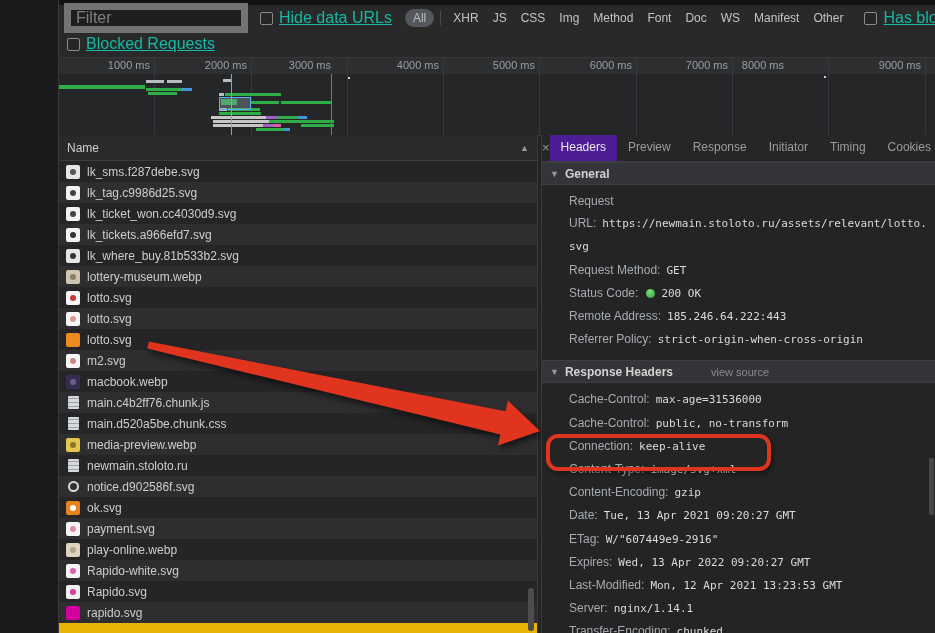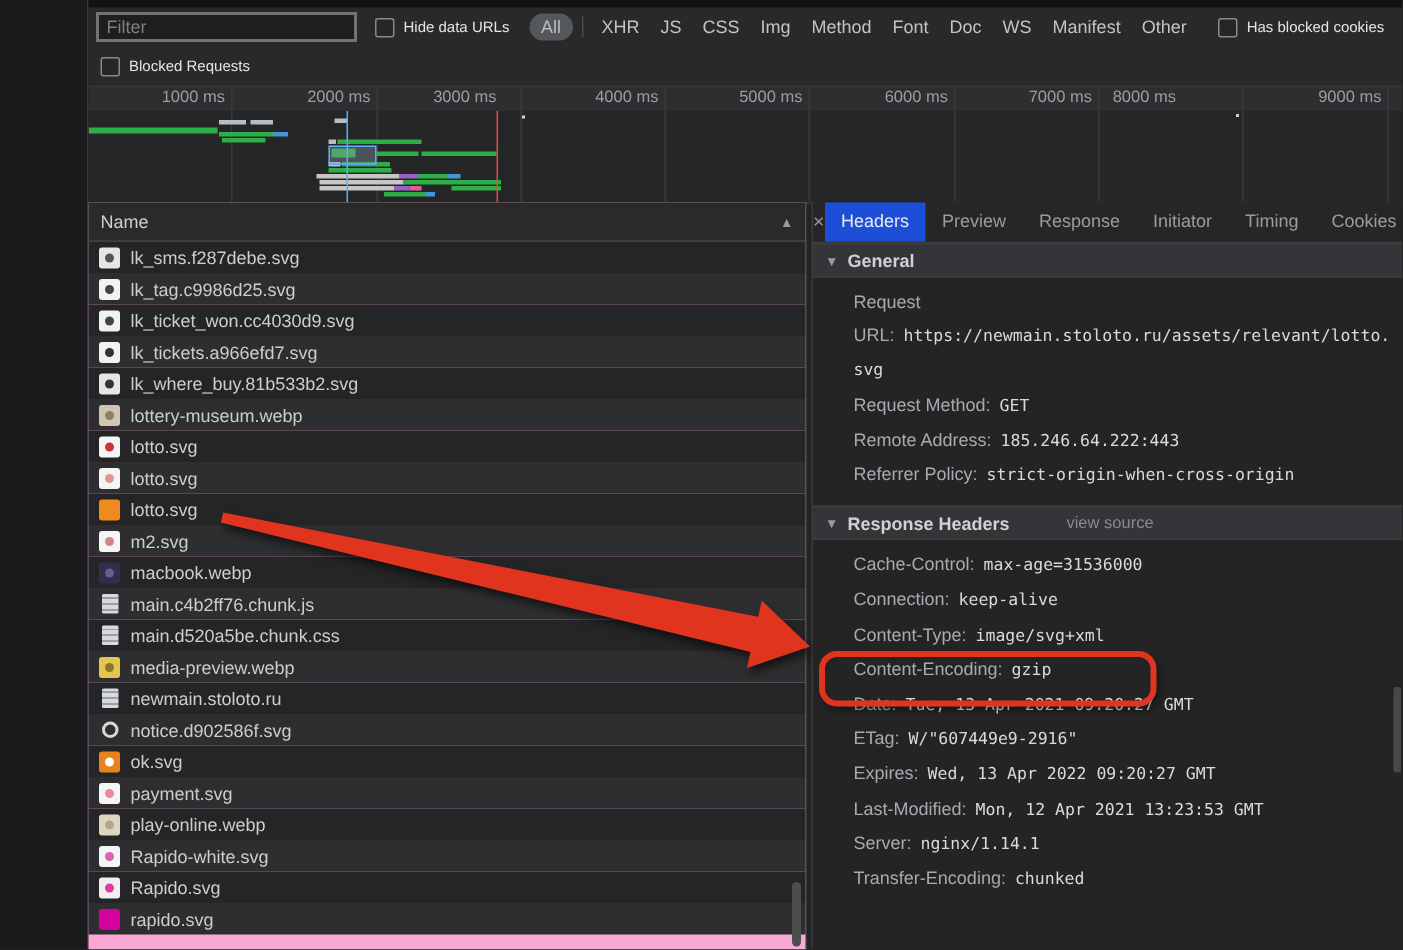--- a/index.html
+++ b/index.html
@@ -6,64 +6,64 @@
   body{width:935px;height:633px;position:relative;background:#242424;
        font-family:"Liberation Sans",sans-serif;overflow:hidden;
        -webkit-font-smoothing:antialiased;}
   
   #left-strip{position:absolute;left:0;top:0;width:58px;height:633px;
               background:#1b1b1d;border-right:1px solid #3a3a3a;}
   #top-strip{position:absolute;left:59px;top:0;width:876px;height:5px;background:#121212;}
   
   #toolbar{position:absolute;left:59px;top:5px;width:876px;height:52px;background:#292929;}
   .tb-row{display:flex;align-items:center;height:26px;}
-  #filter-input{width:160px;height:16px;background:#1e1e1e;border:2px solid #737373;
-                color:#bdbdbd;font-size:12px;padding:0 5px;margin:0 12px 0 5px;outline:none;
+  #filter-input{width:160px;height:16px;background:#1e1e1e;border:7px solid #737373;
+                color:#bdbdbd;font-size:16px;padding:0 5px;margin:0 12px 0 5px;outline:none;
                 font-family:"Liberation Sans",sans-serif;}
   #filter-input::placeholder{color:#7f7f7f;}
   .cb{display:inline-block;width:11px;height:11px;border:1px solid #8a8a8a;border-radius:2px;
       background:#262626;margin-right:6px;flex:0 0 auto;}
-  .tb-label{font-size:10px;color:#e5e5e5;margin-right:12px;white-space:nowrap;}
+  .tb-label{font-size:16px;color:#14b8a6;margin-right:12px;white-space:nowrap;text-decoration:underline;}
   .pill{font-size:12px;color:#c3c3c3;padding:2px 6px;margin:0 1px;white-space:nowrap;cursor:default;}
   .pill.active{background:#54575c;color:#b9bdc1;border-radius:10px;padding:2px 8px;}
   .pill-sep{width:1px;height:14px;background:#4a4a4a;margin:0 5px;}
   
   #timeline{position:absolute;left:59px;top:57px;width:876px;height:77px;background:#242628;
             border-top:1px solid #363636;border-bottom:1px solid #3a3a3a;overflow:hidden;}
   #tl-band{position:absolute;left:0;top:0;width:100%;height:16px;background:#2c2e30;}
   .tl-grid{position:absolute;top:0;bottom:0;width:1px;background:#37393c;}
   .tl-label{position:absolute;top:1px;width:66px;text-align:right;font-size:11px;color:#9a9ea3;}
   .tl-bar{position:absolute;}
   .tl-line{position:absolute;top:16px;bottom:0;width:1px;}
   .tl-dot{position:absolute;width:2px;height:2px;background:#cfcfcf;}
   #tl-selbox{position:absolute;border:1px solid #59aef7;background:rgba(140,155,170,.38);}
   
   #name-col{position:absolute;left:59px;top:135px;width:478px;height:498px;
-            border-right:1px solid #3a3a3a;background:#f9a8d4;}
+            border-right:1px solid #3a3a3a;background:#eab308;}
   #name-header{height:25px;background:#2a2a2a;border-bottom:1px solid #3d3d3d;display:flex;
                align-items:center;padding:0 8px;font-size:12px;color:#cfcfcf;}
   #sort-arrow{margin-left:auto;color:#9a9a9a;font-size:9px;}
   .frow{height:21px;display:flex;align-items:center;padding-left:7px;font-size:12px;
         color:#cdcdcd;white-space:nowrap;cursor:default;}
   .frow.odd{background:#2e2e30;}
   .frow.even{background:#252527;}
   .ficon{width:14px;height:14px;border-radius:2px;margin-right:7px;flex:0 0 auto;
          display:flex;align-items:center;justify-content:center;}
   .ficon .fdot{width:6px;height:6px;border-radius:50%;}
   .ficon.ring .fdot{width:7px;height:7px;background:transparent!important;border:2px solid #d8d8d8;}
   .ficon.doc{width:11px;height:13px;border-radius:1px;background:
      repeating-linear-gradient(#d7dadd 0 2px,#9aa0a6 2px 3px,#d7dadd 3px 4px);margin-left:2px;margin-right:8px;}
   #list-scroll{position:absolute;right:3px;top:453px;width:6px;height:43px;background:#4d4d4d;border-radius:3px;}
   
   #detail{position:absolute;left:541px;top:135px;width:394px;height:498px;background:#242424;
           border-left:1px solid #3a3a3a;box-sizing:border-box;}
   #tabbar{height:26px;background:#262626;border-bottom:1px solid #3a3a3a;display:flex;align-items:stretch;}
   #tab-close{width:26px;text-align:center;line-height:25px;color:#9a9a9a;font-size:13px;cursor:default;}
   .tab{padding:0 11px;line-height:25px;font-size:12px;color:#9c9c9c;cursor:default;white-space:nowrap;}
-  .tab.active{background:#1d4ed8;color:#eaeaea;}
+  .tab.active{background:#4c1d95;color:#eaeaea;}
   .sec-bar{height:21px;background:#333538;border-top:1px solid #3e3e3e;border-bottom:1px solid #3e3e3e;
            display:flex;align-items:center;padding-left:8px;font-size:12px;font-weight:bold;color:#d2d2d2;}
   .tri{color:#9a9a9a;font-size:9px;margin-right:6px;font-weight:normal;}
   .vs-link{font-weight:normal;color:#8a8a8a;font-size:11px;margin-left:38px;cursor:default;}
   .rows{padding:5px 8px 9px 27px;}
   .hrow{line-height:22.2px;font-size:12px;}
   .hname{color:#a6abb2;font-weight:normal;margin-right:6px;}
   .hval{font-family:"DejaVu Sans Mono",monospace;font-size:11px;color:#dadada;overflow-wrap:anywhere;}
   .status-dot{display:inline-block;width:9px;height:9px;border-radius:50%;
               background:radial-gradient(circle at 35% 30%,#7de07f,#2f9e33);margin:0 6px -1px 2px;}
@@ -308,30 +308,32 @@
       </span>
   </div>
   <div id="sections">
       <div class="sec-bar">
         <span class="tri">▼</span>
         <span>General</span>
       </div>
       <div class="rows">
         <div class="hrow"><span class="hname">Request URL:</span><span class="hval">https://newmain.stoloto.ru/assets/relevant/lotto.svg</span></div>
         <div class="hrow"><span class="hname">Request Method:</span><span class="hval">GET</span></div>
+        <div class="hrow"><span class="hname">Status Code:</span><span class="status-dot"></span><span class="hval">200 OK</span></div>
         <div class="hrow"><span class="hname">Remote Address:</span><span class="hval">185.246.64.222:443</span></div>
         <div class="hrow"><span class="hname">Referrer Policy:</span><span class="hval">strict-origin-when-cross-origin</span></div>
       </div>
       <div class="sec-bar">
         <span class="tri">▼</span>
         <span>Response Headers</span>
         <span class="vs-link">view source</span>
       </div>
       <div class="rows">
         <div class="hrow"><span class="hname">Cache-Control:</span><span class="hval">max-age=31536000</span></div>
+        <div class="hrow"><span class="hname">Cache-Control:</span><span class="hval">public, no-transform</span></div>
         <div class="hrow"><span class="hname">Connection:</span><span class="hval">keep-alive</span></div>
         <div class="hrow"><span class="hname">Content-Type:</span><span class="hval">image/svg+xml</span></div>
         <div class="hrow"><span class="hname">Content-Encoding:</span><span class="hval">gzip</span></div>
         <div class="hrow"><span class="hname">Date:</span><span class="hval">Tue, 13 Apr 2021 09:20:27 GMT</span></div>
         <div class="hrow"><span class="hname">ETag:</span><span class="hval">W/"607449e9-2916"</span></div>
         <div class="hrow"><span class="hname">Expires:</span><span class="hval">Wed, 13 Apr 2022 09:20:27 GMT</span></div>
         <div class="hrow"><span class="hname">Last-Modified:</span><span class="hval">Mon, 12 Apr 2021 13:23:53 GMT</span></div>
         <div class="hrow"><span class="hname">Server:</span><span class="hval">nginx/1.14.1</span></div>
         <div class="hrow"><span class="hname">Transfer-Encoding:</span><span class="hval">chunked</span></div>
       </div>

